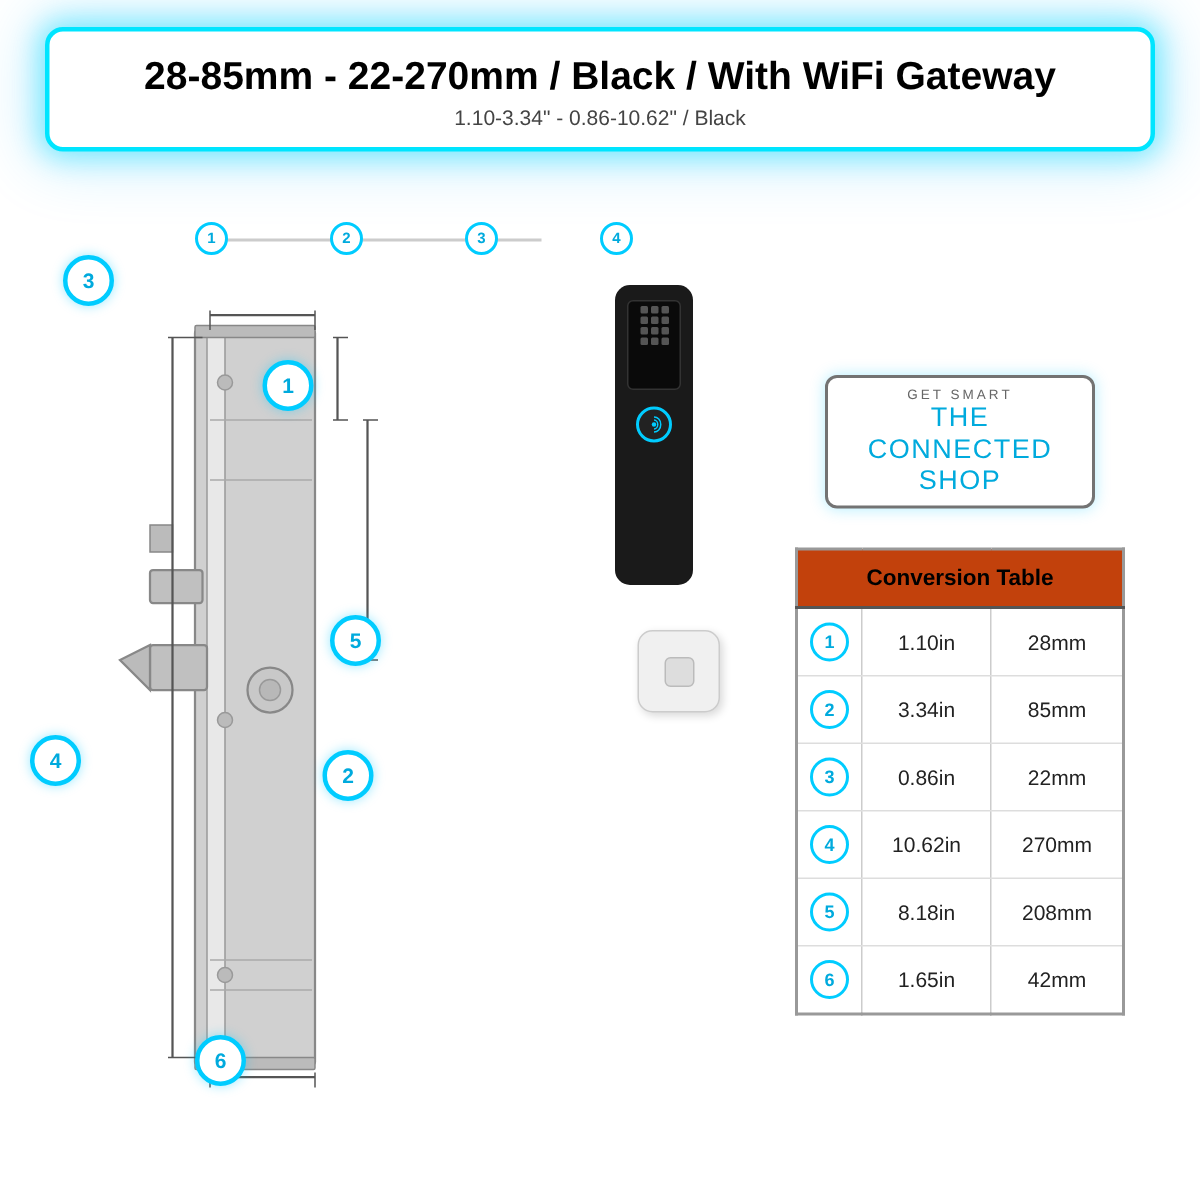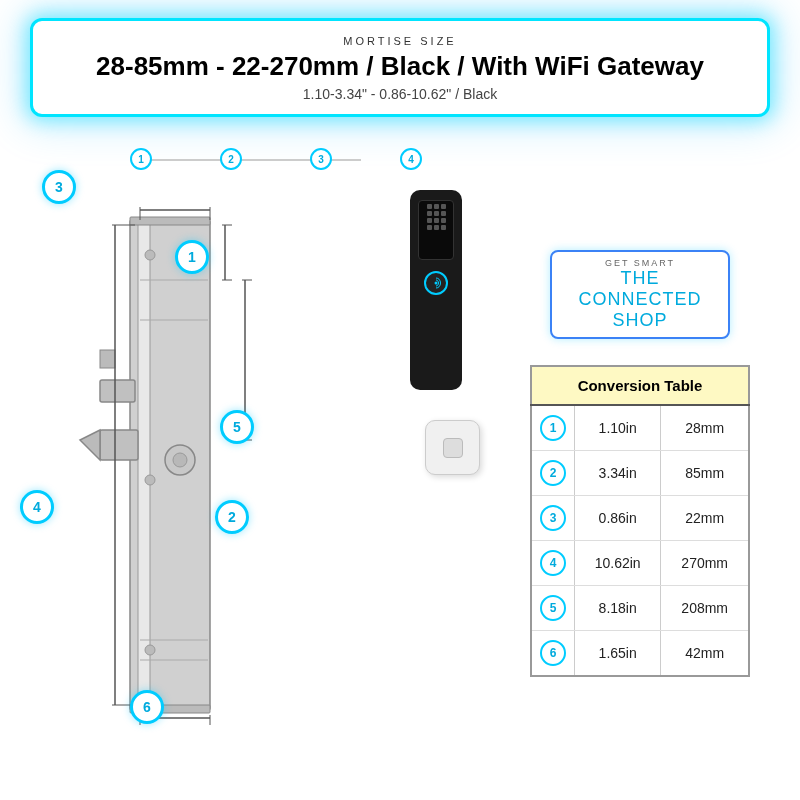--- a/index.html
+++ b/index.html
@@ -113,21 +113,21 @@
       width: 200px;
       height: 530px;
     }
 
     
     .brand-box {
       position: absolute;
       top: 80px;
       left: 190px;
       width: 180px;
-      border: 2px solid #3b82f6;
+      border: 2px solid #737373;
       border-radius: 8px;
       padding: 6px 10px;
       background: white;
       text-align: center;
       box-shadow: 0 0 10px rgba(0,200,255,0.3);
     }
     .get-smart-text {
       font-size: 9px;
       letter-spacing: 2px;
       color: #666;
@@ -149,21 +149,21 @@
       top: 195px;
       left: 170px;
       width: 220px;
     }
     .conv-table {
       width: 100%;
       border-collapse: collapse;
       border: 2px solid #999;
     }
     .conv-table th {
-      background: #fef9c3;
+      background: #c2410c;
       font-size: 15px;
       font-weight: 900;
       padding: 10px 8px;
       text-align: center;
       border: 1.5px solid #999;
       border-bottom: 2px solid #555;
     }
     .conv-table td {
       padding: 9px 8px;
       border: 1.5px solid #ccc;
@@ -264,21 +264,20 @@
       height: 20px;
       background: #ddd;
       border-radius: 4px;
       border: 1px solid #bbb;
     }
   </style>
 </head>
 <body>
 
 <div class="header-section">
-  <div class="mortise-label">MORTISE SIZE</div>
   <div class="main-title">28-85mm - 22-270mm / Black / With WiFi Gateway</div>
   <div class="subtitle">1.10-3.34" - 0.86-10.62" / Black</div>
 </div>
 
 <div class="steps-line"></div>
 
 <div class="steps-row">
   <div class="step-dot">1</div>
   <div class="step-dot">2</div>
   <div class="step-dot">3</div>

